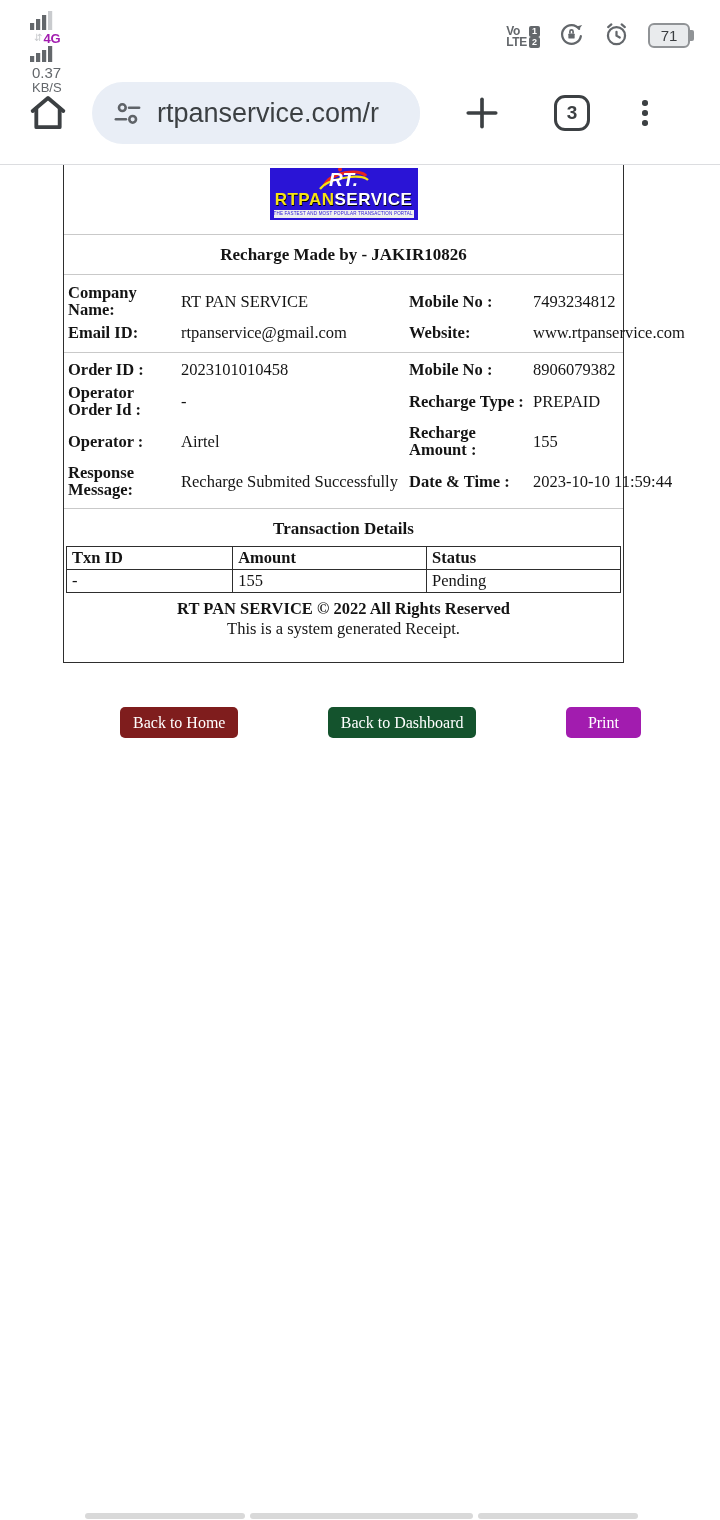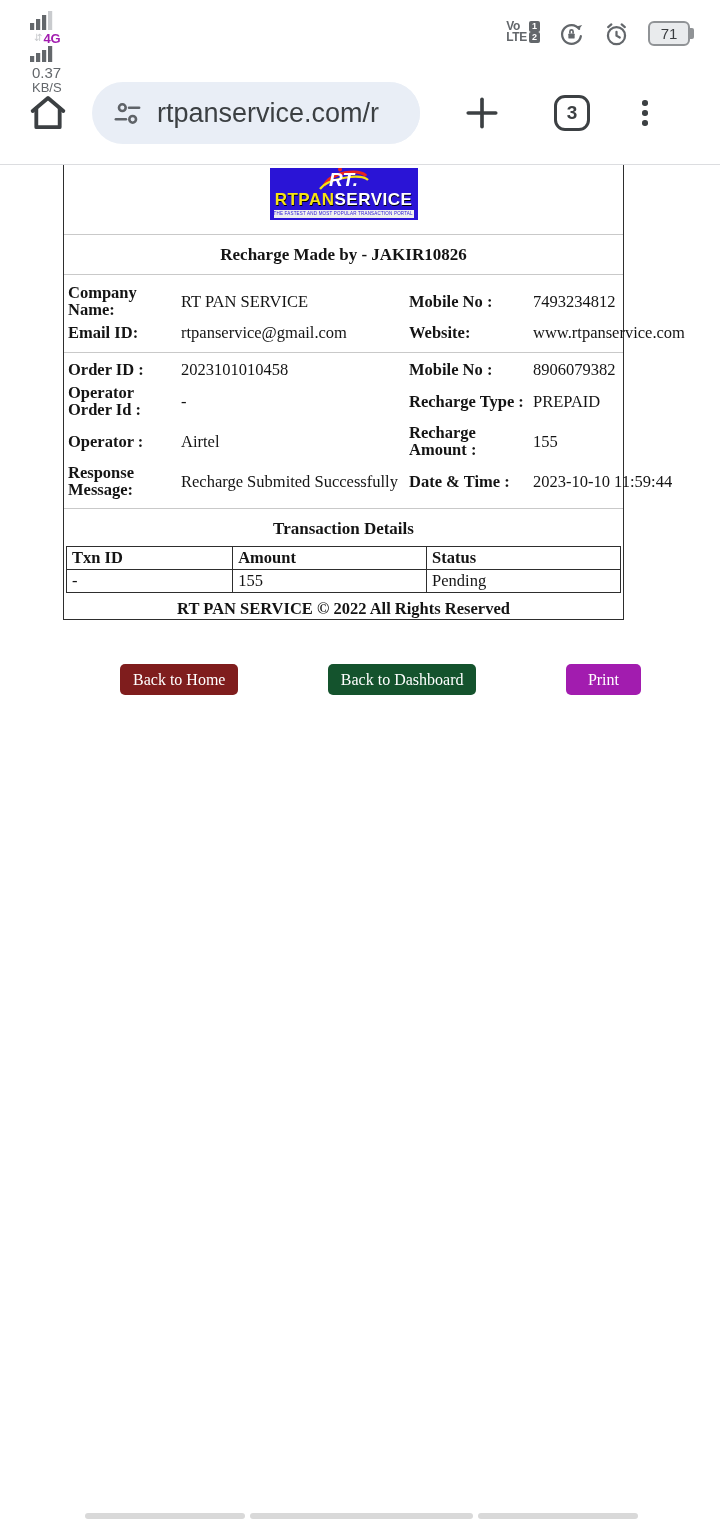--- a/index.html
+++ b/index.html
@@ -11,21 +11,21 @@
                 padding:6px 26px 0 30px; color:#63676b; }
   .sb-left { display:flex; align-items:flex-start; gap:2px;flex-direction:column; }
   .sb-time { font-size:28px; font-weight:500; letter-spacing:0.5px; }
   .sig-col { display:flex; flex-direction:column; align-items:flex-start; line-height:1; }
   .sig-top { display:flex; align-items:flex-start; gap:1px; margin-left:4px; }
   .updown { font-size:10px; color:#c6c8cb; line-height:10px; }
   .net-type { font-size:13px; font-weight:700; color:#a21caf; line-height:12px; }
   .speed-col { display:flex; flex-direction:column; line-height:1.05; margin-left:2px; }
   .speed-val { font-size:15px; }
   .speed-unit { font-size:13px; }
-  .sb-right { display:flex; align-items:flex-start; gap:18px; }
+  .sb-right { display:flex; align-items:flex-end; gap:18px; }
   .volte { display:grid; grid-template-columns:auto auto; grid-gap:0 2px; align-items:center; }
   .volte-txt { font-size:12px; font-weight:700; line-height:11px; letter-spacing:-0.3px; }
   .sim-badge { width:11px; height:11px; background:#63676b; color:#fff; font-size:9px; font-weight:700;
                display:flex; align-items:center; justify-content:center; border-radius:2px; }
   .battery { display:flex; align-items:center; }
   .bat-body { width:42px; height:25px; border:2px solid #909396; border-radius:6px; background:#e9ebed;
               display:flex; align-items:center; justify-content:center; font-size:15px; color:#3a3d40; }
   .bat-nub { width:4px; height:11px; background:#909396; border-radius:0 2px 2px 0; }
 
   
@@ -264,20 +264,21 @@
     <tbody>
       <tr>
         <td>-</td>
         <td>155</td>
         <td>Pending</td>
       </tr>
     </tbody>
   </table>
 
   <div class="footer1">RT PAN SERVICE © 2022 All Rights Reserved</div>
+  <div class="footer2">This is a system generated Receipt.</div>
 </div>
 
 <div class="buttons-row">
   <button class="act-btn btn-home">Back to Home</button>
   <button class="act-btn btn-dash">Back to Dashboard</button>
   <button class="act-btn btn-print">Print</button>
 </div>
 
 <div class="bottom-bar bb1"></div>
 <div class="bottom-bar bb2"></div>

